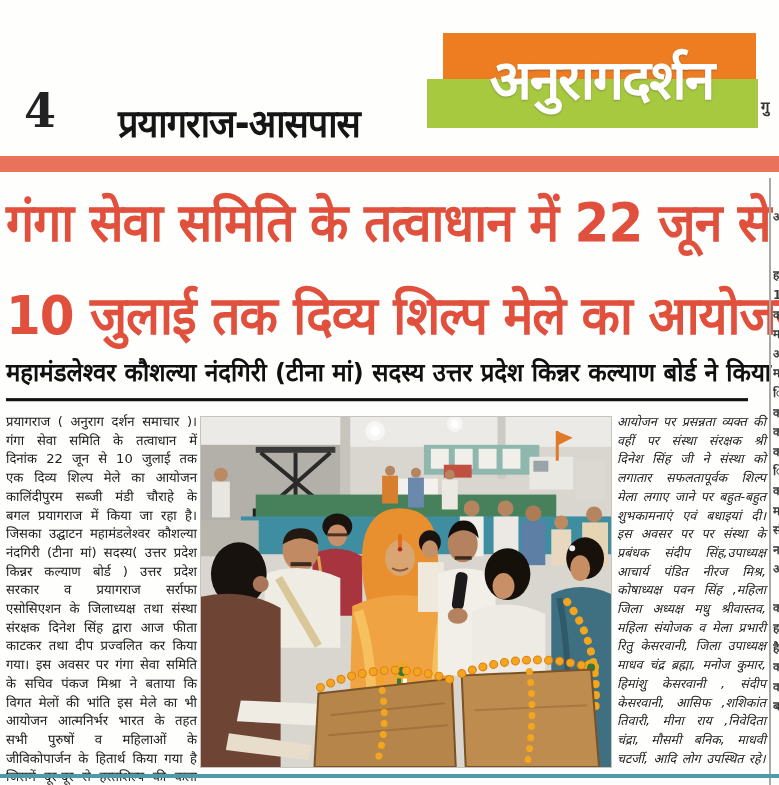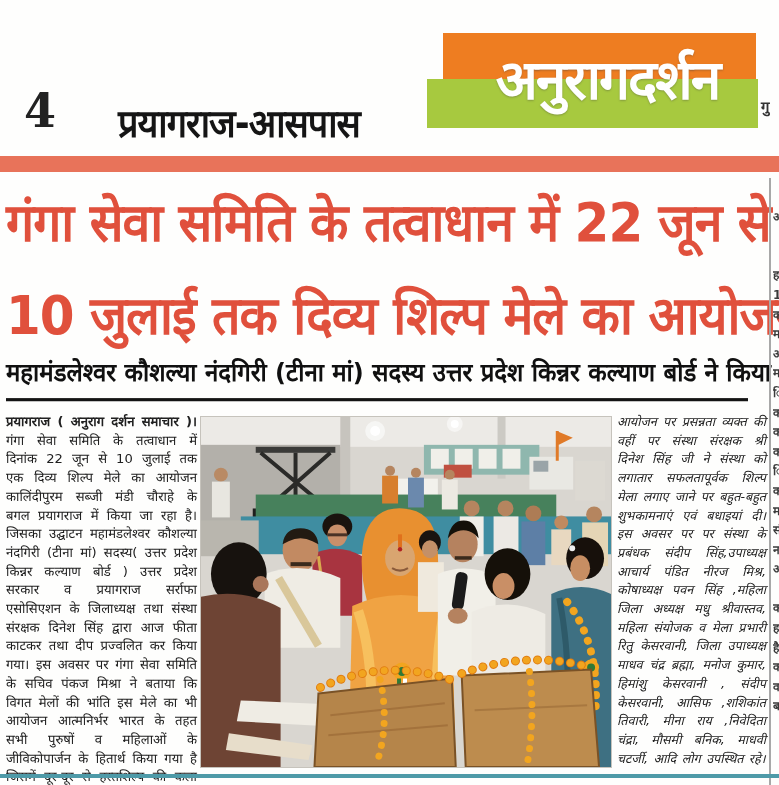--- a/index.html
+++ b/index.html
@@ -6,39 +6,39 @@
   .page{position:relative;width:779px;height:785px;background:#fefefd;overflow:hidden;
         font-family:"DejaVu Sans",sans-serif;color:#1c1c1c;}
   
   .page-number{position:absolute;left:24px;top:84px;font-family:"DejaVu Serif",serif;
         font-size:46px;font-weight:700;color:#222;}
   .section-title{position:absolute;left:118px;top:98px;font-size:36px;font-weight:800;
         letter-spacing:-1px;color:#151515;transform:scaleY(1.08);}
   .masthead{position:absolute;left:427px;top:33px;width:331px;height:95px;}
   .masthead .mh-orange{position:absolute;left:16px;top:0;width:313px;height:46px;}
   .masthead .mh-green{position:absolute;left:0;top:46px;width:331px;height:49px;}
-  .masthead .mh-title{position:absolute;left:16px;top:-6px;width:329px;height:101px;
+  .masthead .mh-title{position:absolute;left:10px;top:-6px;width:329px;height:101px;
         display:flex;align-items:center;justify-content:center;font-size:55px;font-weight:800;
         color:#ffffff;text-shadow:0 1px 2px rgba(60,60,60,.35);letter-spacing:-2px;}
   .masthead-side{position:absolute;left:761px;top:96px;font-size:15px;font-weight:700;color:#333;}
   .top-bar{position:absolute;left:0;top:156px;width:779px;height:16px;}
   
   .headline{position:absolute;left:6px;top:176px;width:748px;font-size:50px;font-weight:800;
         line-height:88px;letter-spacing:-1px;transform:scaleY(1.06);transform-origin:top left;
         white-space:nowrap;}
   .subheadline{position:absolute;left:6px;top:354px;width:742px;font-size:24px;font-weight:800;
         color:#101010;white-space:nowrap;border-bottom:3px solid #141414;padding-bottom:9px;
         transform:scaleY(1.05);transform-origin:top left;}
   
   .body-wrap{position:absolute;left:6px;top:413px;width:760px;height:358px;display:flex;}
   .col{font-size:13.1px;line-height:18.7px;text-align:justify;color:#202020;
         word-spacing:1.5px;}
   .col-left{width:191px;}
   .col-right{width:149px;font-size:12.6px;font-style:italic;}
-  .col b{font-weight:700;}
+  .col b{font-weight:400;}
   .photo{width:412px;height:352px;margin:3px 5px 0 3px;border:1px solid #c6c3bc;
         box-sizing:border-box;flex:none;}
   .photo svg{display:block;width:100%;height:100%;}
   
   .v-divider{position:absolute;left:769px;top:178px;width:2px;height:607px;background:#a8a8a8;}
   .edge-col{position:absolute;left:773px;top:188px;width:6px;height:590px;overflow:hidden;}
   .edge-col span{display:block;font-size:12px;line-height:19.6px;color:#3a3a3a;font-weight:700;}
   .bottom-rule{position:absolute;left:0;top:774px;width:779px;height:4px;}
 </style>
 </head>

